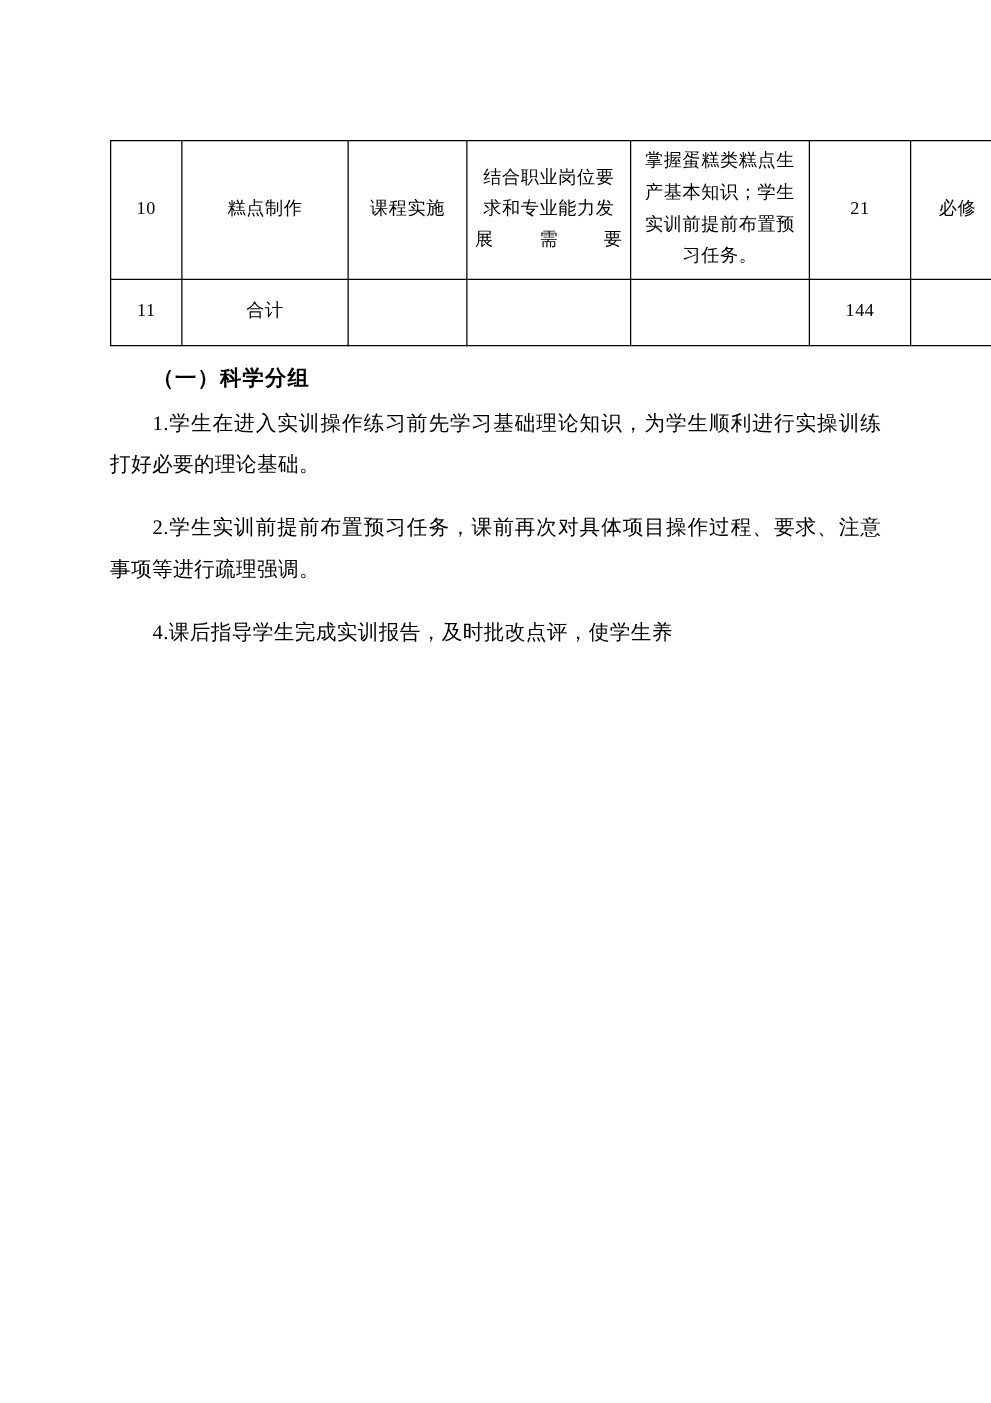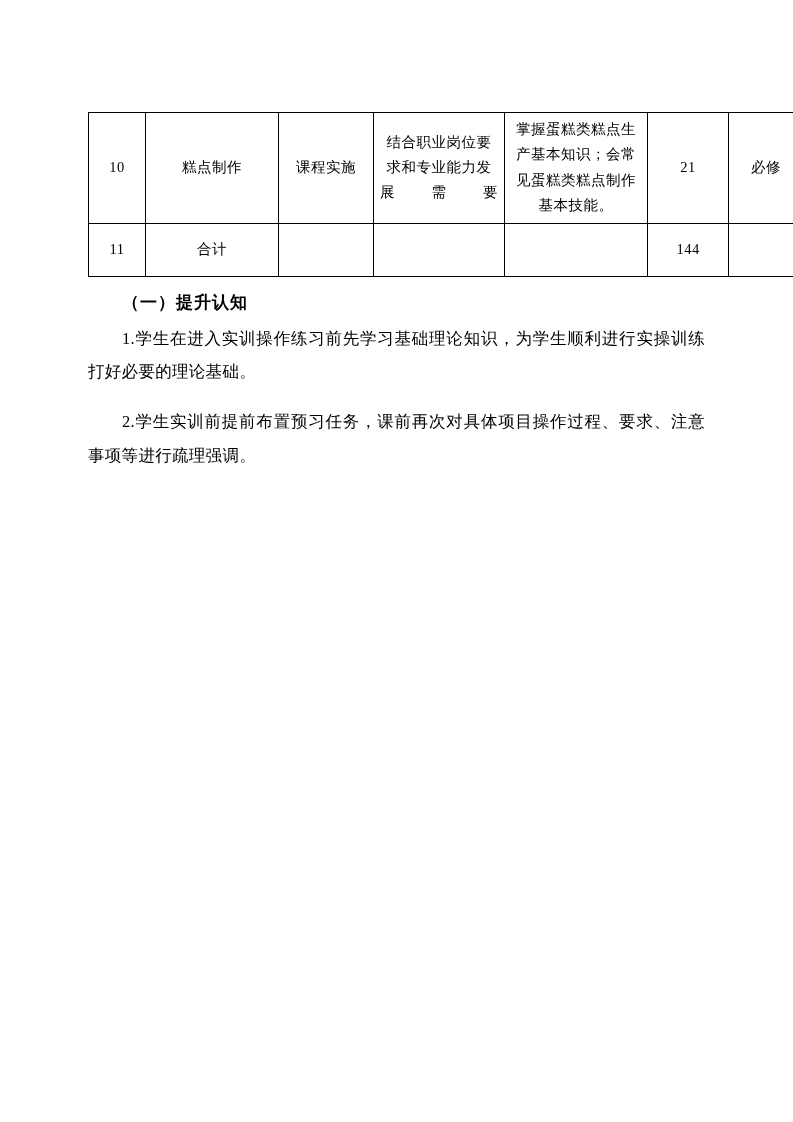--- a/index.html
+++ b/index.html
@@ -84,35 +84,36 @@
 
 <div class="page">
 
   <table class="course-table">
     <tbody>
       <tr>
         <td class="c-no">10</td>
         <td class="c-name">糕点制作</td>
         <td class="c-module">课程实施</td>
         <td class="c-content">结合职业岗位要求和专业能力发展需要</td>
-        <td class="c-req">掌握蛋糕类糕点生产基本知识；会常见蛋糕类糕点制作基本技能。</td>
+        <td class="c-req">掌握蛋糕类糕点生产基本知识；学生实训前提前布置预习任务。</td>
         <td class="c-hours">21</td>
         <td class="c-type">必修</td>
       </tr>
       <tr class="row-total">
         <td class="c-no">11</td>
         <td class="c-name">合计</td>
         <td class="c-module"></td>
         <td class="c-content"></td>
         <td class="c-req"></td>
         <td class="c-hours">144</td>
         <td class="c-type"></td>
       </tr>
     </tbody>
   </table>
 
 
-  <h3 class="sub-title">（一）提升认知</h3>
+  <h3 class="sub-title">（一）科学分组</h3>
 
   <p class="body-text">1.学生在进入实训操作练习前先学习基础理论知识，为学生顺利进行实操训练打好必要的理论基础。</p>
   <p class="body-text">2.学生实训前提前布置预习任务，课前再次对具体项目操作过程、要求、注意事项等进行疏理强调。</p>
+  <p class="body-text">4.课后指导学生完成实训报告，及时批改点评，使学生养</p>
 
 </div>
 
 </body></html>

